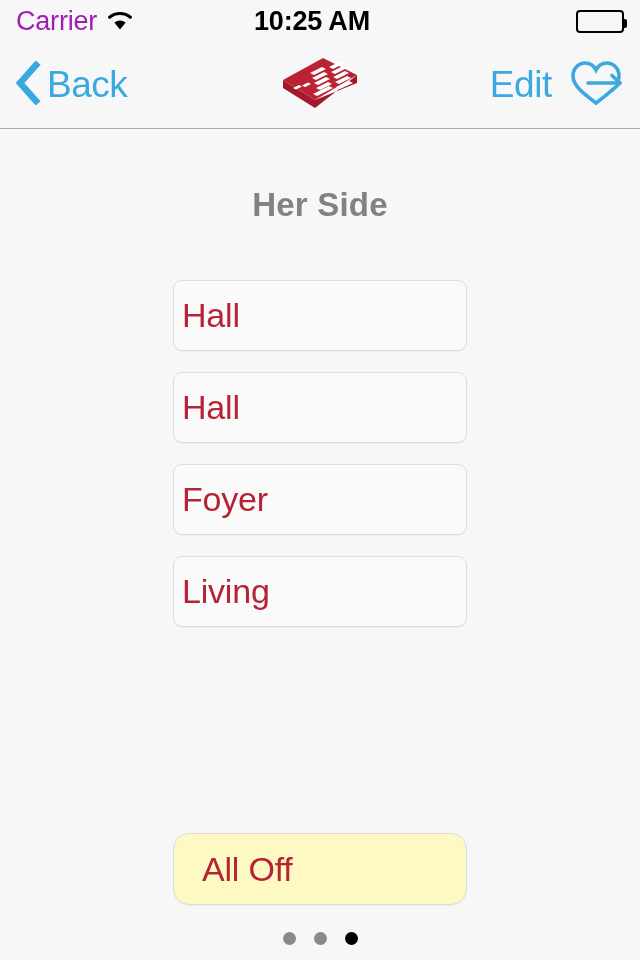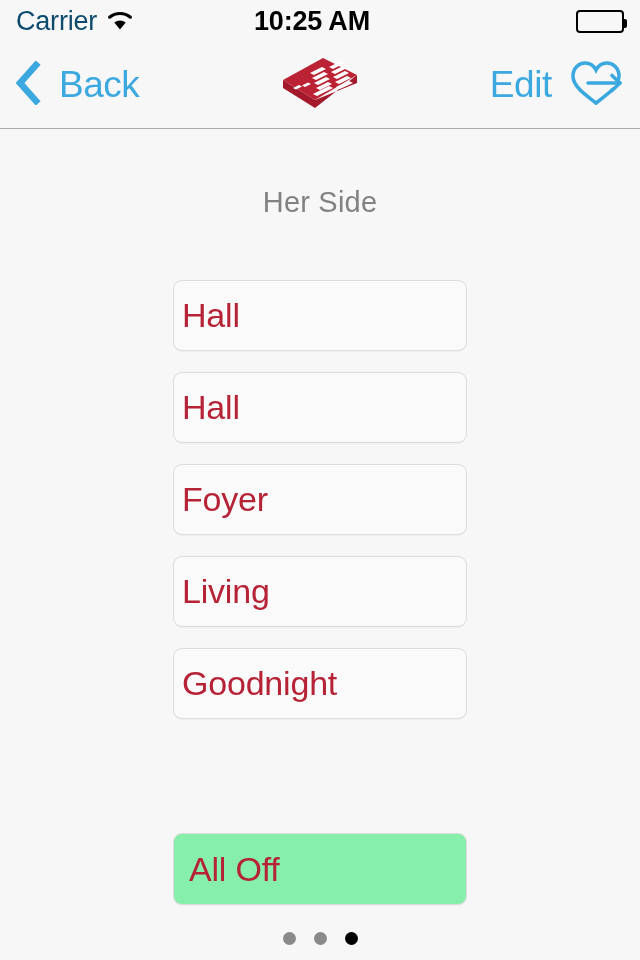--- a/index.html
+++ b/index.html
@@ -33,21 +33,21 @@
   .status-left {
     position: absolute;
     left: 16px; top: 0;
     height: 42px;
     display: flex;
     align-items: center;
     gap: 9px;
   }
   .carrier-label {
     font-size: 27px;
-    color: #0c4a6e;
+    color: #a21caf;
     letter-spacing: -0.2px;
   }
   .wifi-icon { display: block; }
   .status-time {
     position: absolute;
     left: 0; top: 0;
     width: 624px;
     height: 42px;
     display: flex;
     align-items: center;
@@ -98,21 +98,21 @@
     border-bottom: 1px solid #a9a9ac;
     box-sizing: border-box;
   }
   .nav-back {
     position: absolute;
     left: 13px;
     top: 0;
     height: 86px;
     display: flex;
     align-items: center;
-    gap: 18px;
+    gap: 6px;
     cursor: pointer;
   }
   .nav-back-label {
     font-size: 37px;
     color: #3ca8e0;
     letter-spacing: -0.5px;
   }
   .nav-title-icon {
     position: absolute;
     left: 0;
@@ -141,22 +141,22 @@
   }
   .heart-share-icon { display: block; cursor: pointer; }
 
   
   .page-title {
     position: absolute;
     top: 186px;
     left: 0;
     width: 640px;
     text-align: center;
-    font-size: 29px;
-    font-weight: normal;
+    font-size: 33px;
+    font-weight: bold;
     color: #828282;
     letter-spacing: 0.2px;
   }
 
   .scene-list {
     position: absolute;
     top: 280px;
     left: 173px;
     width: 294px;
   }
@@ -182,26 +182,26 @@
 
   .all-off-wrap {
     position: absolute;
     top: 833px;
     left: 173px;
   }
   .all-off-button {
     box-sizing: border-box;
     width: 294px;
     height: 72px;
-    background: #86efac;
+    background: #fef9c3;
     border: 1px solid #dcdcdc;
-    border-radius: 9px;
-    display: flex;
-    align-items: center;
-    padding-left: 15px;
+    border-radius: 16px;
+    display: flex;
+    align-items: center;
+    padding-left: 28px;
     cursor: pointer;
     box-shadow: 0 1px 0 rgba(0,0,0,0.03);
   }
 
   
   .page-dots {
     position: absolute;
     top: 932px;
     left: 0;
     width: 640px;
@@ -308,23 +308,20 @@
     </div>
     <div class="scene-button">
       <span class="scene-label">Hall</span>
     </div>
     <div class="scene-button">
       <span class="scene-label">Foyer</span>
     </div>
     <div class="scene-button">
       <span class="scene-label">Living</span>
     </div>
-    <div class="scene-button">
-      <span class="scene-label">Goodnight</span>
-    </div>
   </div>
 
   <div class="all-off-wrap">
     <div class="all-off-button">
       <span class="scene-label">All Off</span>
     </div>
   </div>
 
   <div class="page-dots">
     <span class="dot"></span>

